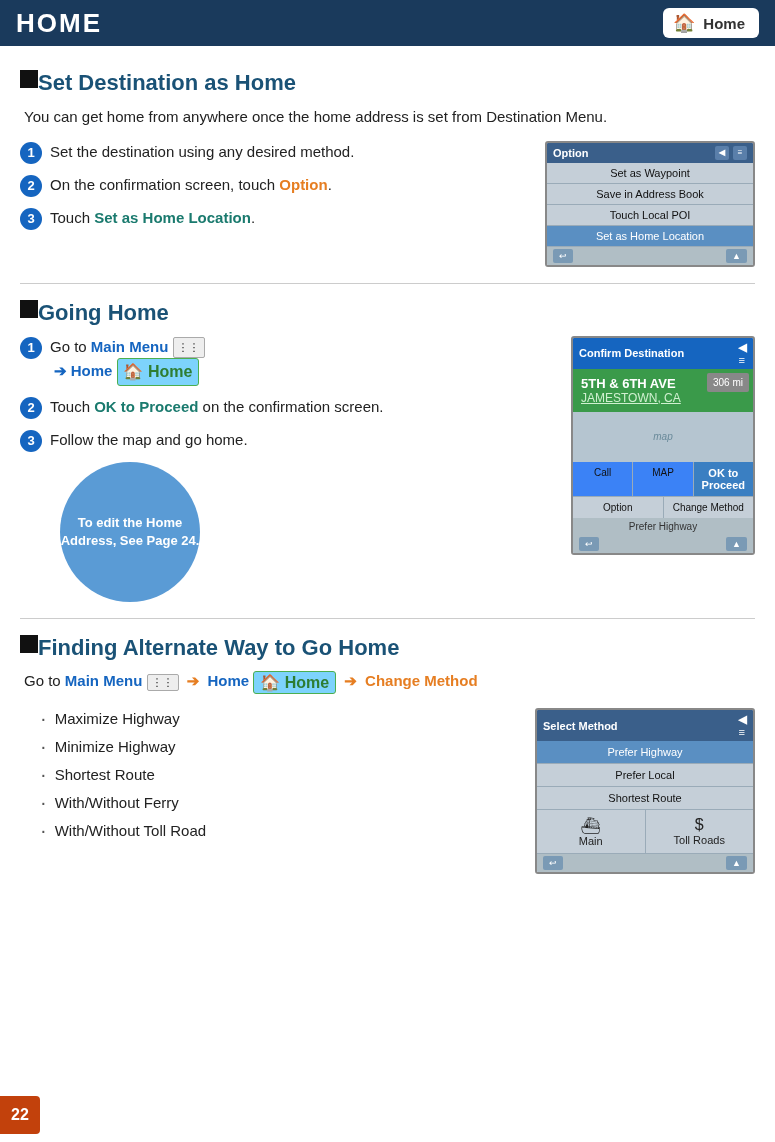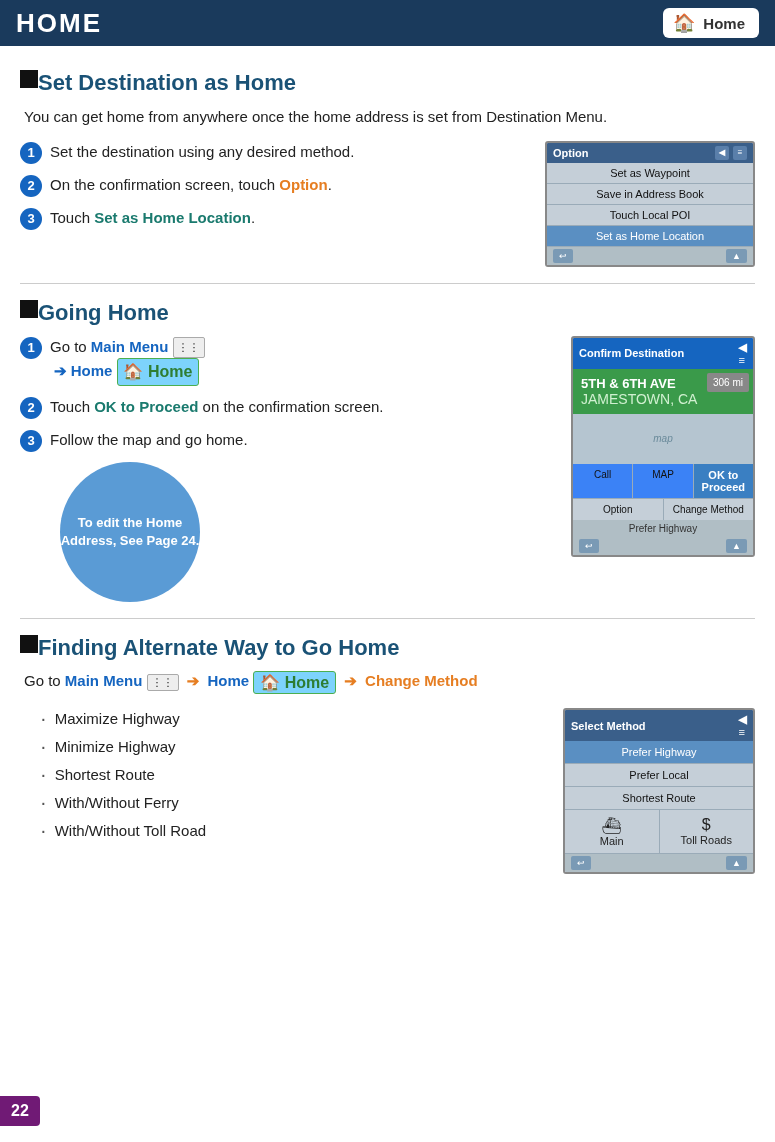--- a/index.html
+++ b/index.html
@@ -333,26 +333,26 @@
       text-align: center;
       padding: 6px 4px;
       font-size: 11px;
       border-right: 1px solid #9aabb8;
     }
     .mock-select-half:last-child { border-right: none; }
 
     
     .page-number {
       position: absolute;
-      bottom: 16px;
+      bottom: 8px;
       left: 0;
-      background: #701a75;
+      background: #c2410c;
       color: #fff;
       width: 40px;
-      height: 30px;
+      height: 38px;
       display: flex;
       align-items: center;
       justify-content: center;
       font-size: 16px;
       font-weight: bold;
       border-radius: 0 4px 4px 0;
     }
 
     .finding-two-col {
       display: flex;
@@ -473,21 +473,21 @@
         <div class="mock-confirm-header">
           <span>Confirm Destination</span>
           <div class="icons">
             <div class="icon-sq">◀</div>
             <div class="icon-sq">≡</div>
           </div>
         </div>
         <div style="display:flex; background:#3a9a4a;">
           <div style="flex:1; padding:7px 8px;">
             <div style="color:#fff; font-size:13px; font-weight:bold;">5TH &amp; 6TH AVE</div>
-            <div style="color:#d0f0d0; font-size:14px;">JAMESTOWN, CA</div>
+            <div style="color:#d0f0d0; font-size:12px;text-decoration:underline;">JAMESTOWN, CA</div>
           </div>
           <div style="background:#888; color:#fff; font-size:10px; padding:4px 6px; align-self:flex-start; margin:4px 4px 0 0; border-radius:2px;">306 mi</div>
         </div>
         <div style="background:#b5c5d0; height:50px; display:flex; align-items:center; justify-content:center;">
           <span style="color:#6a8a9a; font-size:10px; font-style:italic;">map</span>
         </div>
         <div style="display:flex; background:#3b82f6;">
           <div class="mock-confirm-btn">Call</div>
           <div class="mock-confirm-btn">MAP</div>
           <div class="mock-confirm-btn ok-btn">OK to<br>Proceed</div>
@@ -538,21 +538,21 @@
         <li>
             <span>With/Without Ferry</span>
           </li>
         <li>
             <span>With/Without Toll Road</span>
           </li>
       </ul>
     </div>
 
     <div class="finding-right">
-      <div class="mock-screen" style="width:192px;">
+      <div class="mock-screen" style="width:220px;">
         <div class="mock-select-header">
           <span>Select Method</span>
           <div class="icons">
             <div class="icon-sq">◀</div>
             <div class="icon-sq">≡</div>
           </div>
         </div>
         <div class="mock-select-item highlighted">Prefer Highway</div>
         <div class="mock-select-item">Prefer Local</div>
         <div class="mock-select-item">Shortest Route</div>

